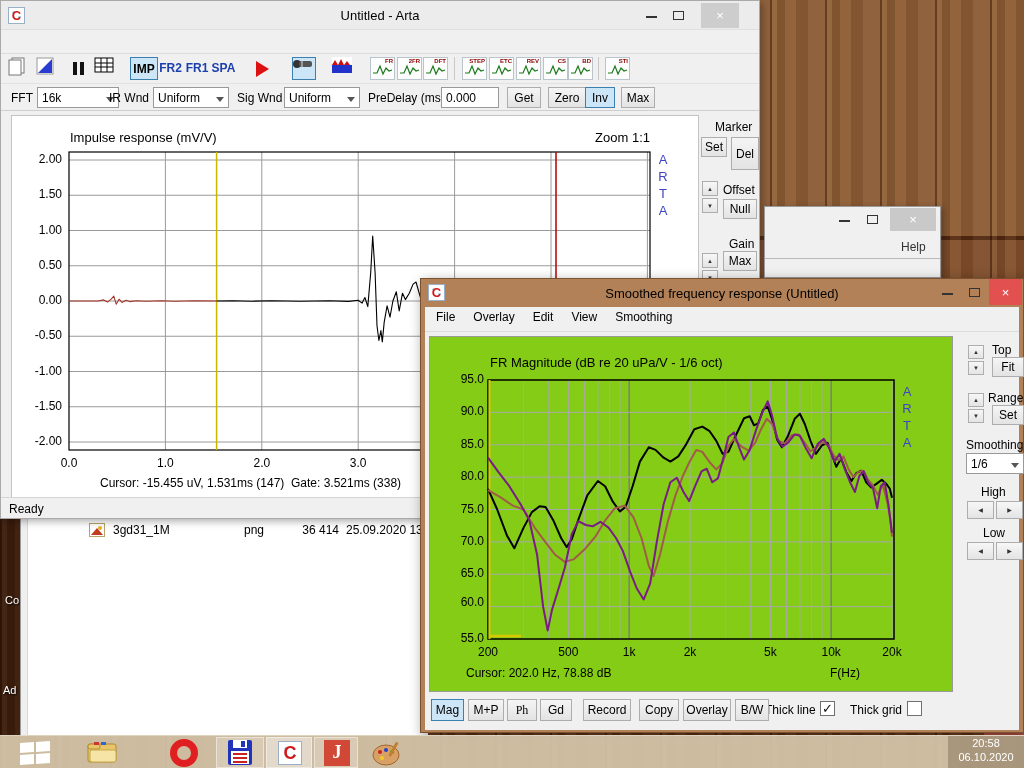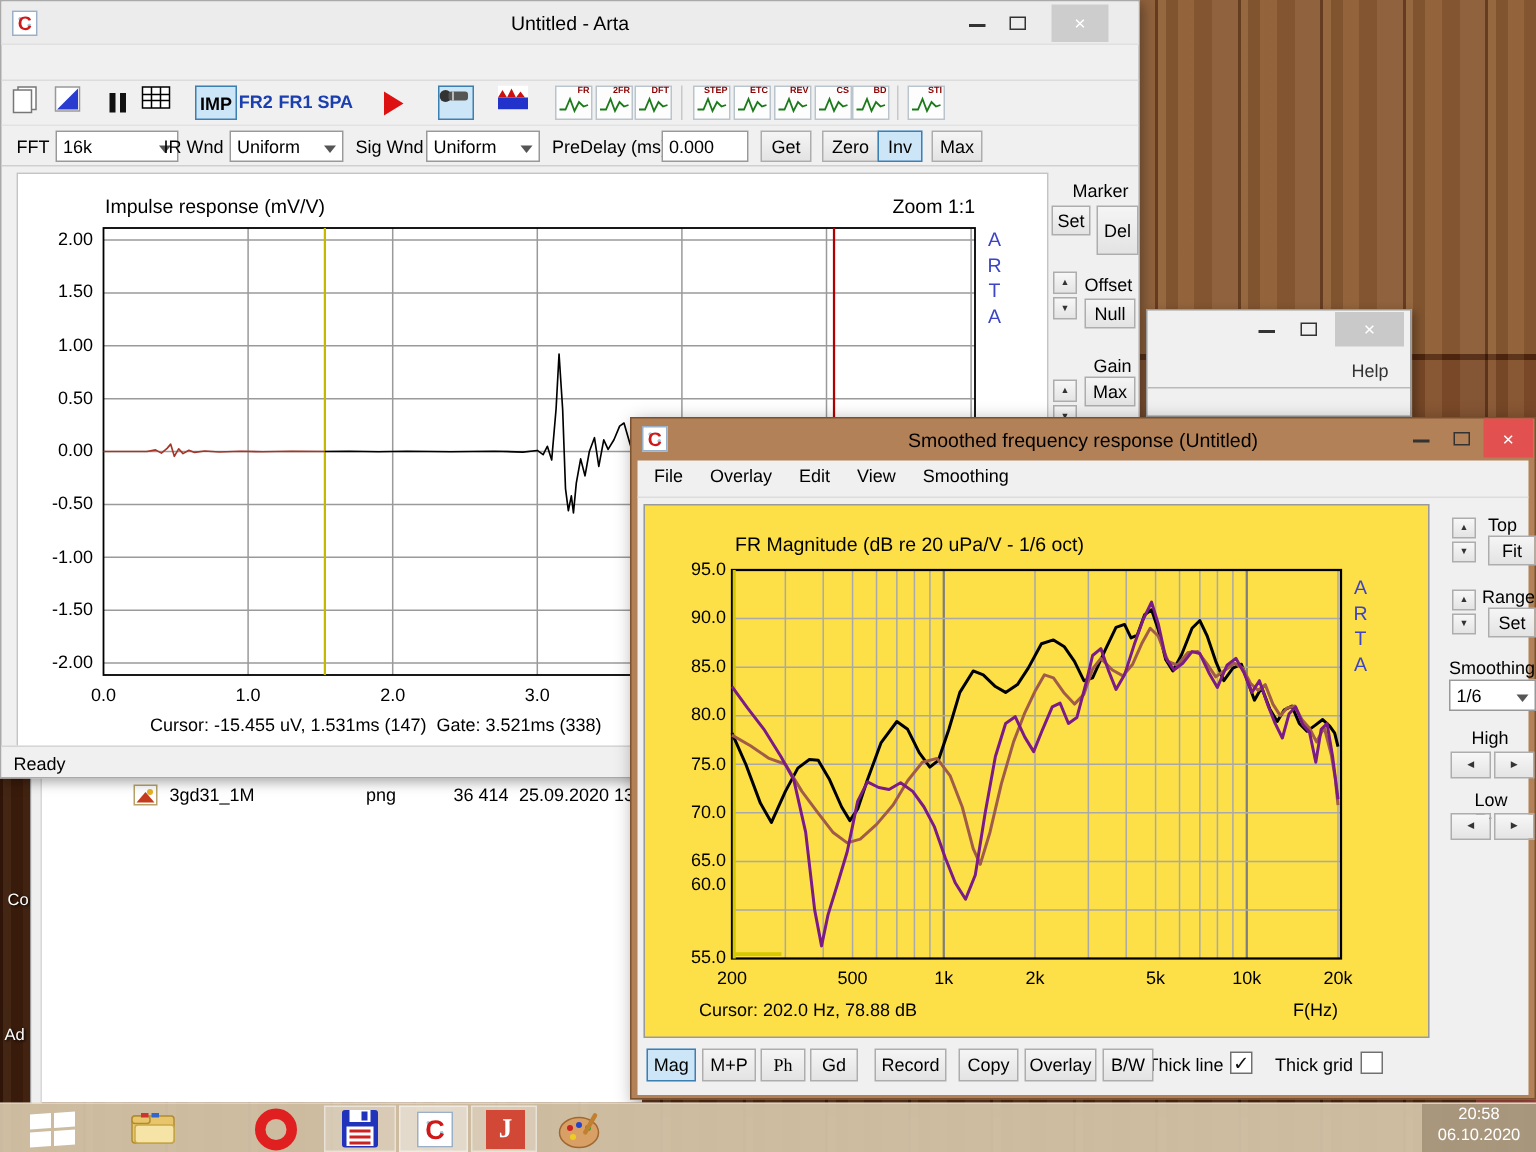--- a/index.html
+++ b/index.html
@@ -96,21 +96,21 @@
   #dialog .sep { position:absolute; left:0; top:51px; width:100%; height:1px; background:#b9b9b9; }
 
   
   #fr-win { left:420px; top:278px; width:604px; height:455px; background:#b28157;
     border:1px solid #7a5230; box-shadow:3px 4px 12px rgba(0,0,0,.45); }
   #fr-title { left:0; top:0; width:602px; height:28px; }
   #fr-close { position:absolute; right:1px; top:0; width:33px; height:26px; background:#e25050;
     color:#fff; display:flex; align-items:center; justify-content:center; }
   #fr-client { left:4px; top:28px; width:594px; height:423px; background:#f0f0f0; }
   #fr-menu { left:2px; top:0; height:22px; }
-  #fr-panel { left:4px; top:29px; width:524px; height:356px; background:#fde047; border:1px solid #9a9a9a; }
+  #fr-panel { left:4px; top:29px; width:524px; height:356px; background:#84cc16; border:1px solid #9a9a9a; }
 
   .fr-bottom-btn { position:absolute; top:392px; height:22px; }
 
   
   #taskbar { left:0; top:735px; width:1024px; height:33px; background:rgba(213,198,170,.93);
     border-top:1px solid rgba(255,255,255,.35); }
   .tb-box { position:absolute; top:1px; height:31px; border:1px solid rgba(255,255,255,.45); background:rgba(255,255,255,.22); }
   .tb-box.active { background:rgba(255,255,255,.45); }
   #clock-box { position:absolute; left:948px; top:0; width:76px; height:33px; background:rgba(60,40,20,.25);
     color:#fff; text-align:center; font-size:11px; line-height:14px; padding-top:0; }
@@ -427,38 +427,38 @@
           <polyline points="58.0,120.7 68.3,134.9 79.3,149.2 90.6,167.3 99.2,182.9 107.1,217.8 113.1,269.6 117.7,293.6 122.0,272.9 128.2,252.8 134.8,230.8 141.8,197.1 148.3,184.2 155.8,188.0 162.7,189.3 170.4,184.8 178.5,190.6 186.0,201.0 192.8,213.9 200.1,234.7 206.8,251.5 213.7,262.5 220.2,246.3 226.8,204.9 233.6,167.3 240.4,145.3 246.8,140.8 253.2,154.4 259.1,164.1 265.1,149.2 271.5,134.3 276.7,131.7 282.3,145.3 287.9,141.4 294.1,118.1 298.4,100.0 303.9,95.4 309.1,110.3 314.0,122.6 319.7,112.9 326.1,92.9 332.1,76.0 337.7,64.4 342.1,78.6 347.1,101.3 352.6,109.7 358.5,105.2 364.7,97.4 369.9,98.7 376.0,111.6 381.6,121.3 388.0,106.5 393.9,101.9 399.4,111.6 404.6,124.6 409.6,116.8 415.0,132.4 420.1,145.3 424.9,155.0 429.4,138.8 433.8,134.3 438.5,146.0 443.0,151.1 447.2,171.2 450.8,149.2 454.7,145.3 458.4,167.3 462.0,195.8" fill="none" stroke="#7a1b87" stroke-width="2" stroke-linejoin="round"></polyline>
         </svg>
       <div id="fr-labels">
           <div class="tick" style="left: 14px; top: 35px; width: 40px; text-align: right;">95.0</div>
           <div class="tick" style="left: 14px; top: 67.375px; width: 40px; text-align: right;">90.0</div>
           <div class="tick" style="left: 14px; top: 99.75px; width: 40px; text-align: right;">85.0</div>
           <div class="tick" style="left: 14px; top: 132.125px; width: 40px; text-align: right;">80.0</div>
           <div class="tick" style="left: 14px; top: 164.5px; width: 40px; text-align: right;">75.0</div>
           <div class="tick" style="left: 14px; top: 196.875px; width: 40px; text-align: right;">70.0</div>
           <div class="tick" style="left: 14px; top: 229.25px; width: 40px; text-align: right;">65.0</div>
-          <div class="tick" style="left: 14px; top: 245px; width: 40px; text-align: right;">60.0</div>
+          <div class="tick" style="left: 14px; top: 258px; width: 40px; text-align: right;">60.0</div>
           <div class="tick" style="left: 14px; top: 294px; width: 40px; text-align: right;">55.0</div>
           <div class="tick" style="left: 42px; top: 308px; width: 32px; text-align: center;">200</div>
           <div class="tick" style="left: 122.384px; top: 308px; width: 32px; text-align: center;">500</div>
           <div class="tick" style="left: 183.192px; top: 308px; width: 32px; text-align: center;">1k</div>
           <div class="tick" style="left: 244px; top: 308px; width: 32px; text-align: center;">2k</div>
           <div class="tick" style="left: 324.384px; top: 308px; width: 32px; text-align: center;">5k</div>
           <div class="tick" style="left: 385.192px; top: 308px; width: 32px; text-align: center;">10k</div>
           <div class="tick" style="left: 446px; top: 308px; width: 32px; text-align: center;">20k</div>
         </div>
       <div id="fr-wm">
           <div class="arta-wm" style="left: 470px; top: 47px;">A</div>
           <div class="arta-wm" style="left: 470px; top: 64px;">R</div>
           <div class="arta-wm" style="left: 470px; top: 81px;">T</div>
           <div class="arta-wm" style="left: 470px; top: 98px;">A</div>
         </div>
       <div class="tick" style="left:36px;top:329px;">Cursor: 202.0 Hz, 78.88 dB</div>
-      <div class="tick" style="left:400px;top:329px;width:62px;text-align:right;">F(Hz)</div>
+      <div class="tick" style="left:400px;top:329px;width:62px;text-align:left;">F(Hz)</div>
     </div>
 
     <div>
       <div class="spin abs" style="left:543px;top:38px;width:16px;height:14px;">▲</div>
       <div class="spin abs" style="left:543px;top:54px;width:16px;height:14px;">▼</div>
       <span class="abs" style="left:567px;top:36px;">Top</span>
       <div class="btn3d abs" style="left:567px;top:50px;width:32px;height:20px;">Fit</div>
       <div class="spin abs" style="left:543px;top:86px;width:16px;height:14px;">▲</div>
       <div class="spin abs" style="left:543px;top:102px;width:16px;height:14px;">▼</div>
       <span class="abs" style="left:563px;top:84px;">Range</span>

